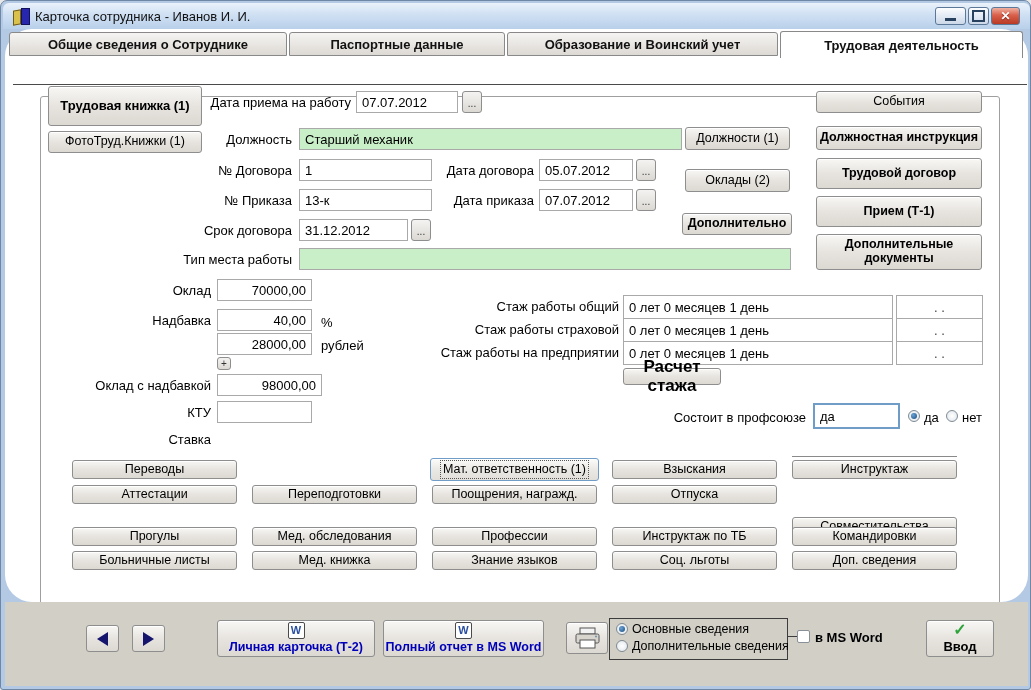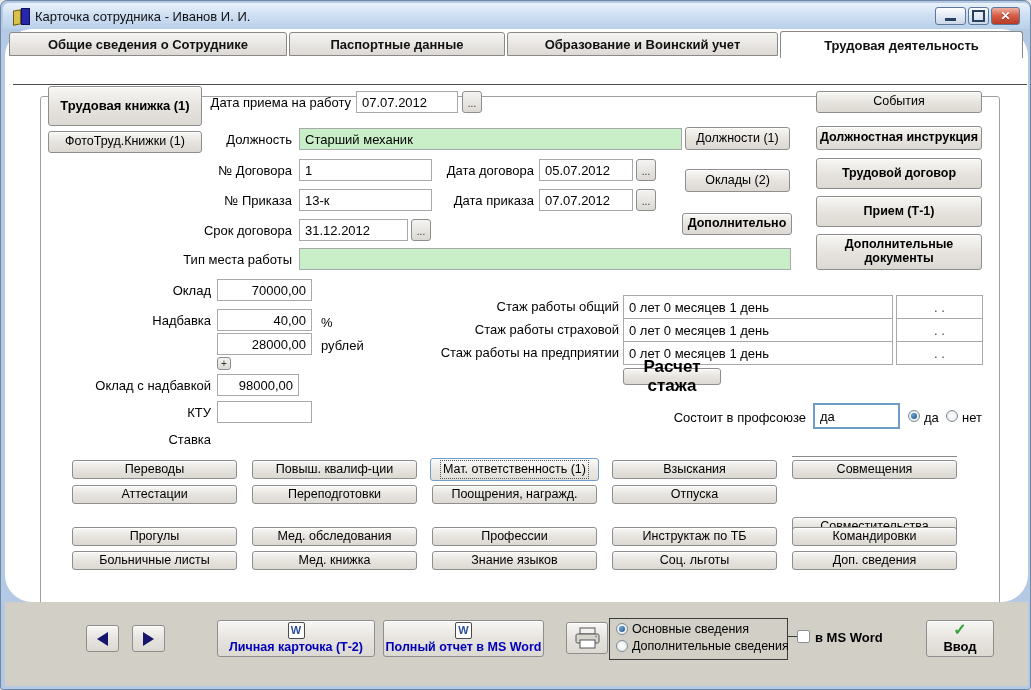--- a/index.html
+++ b/index.html
@@ -148,21 +148,21 @@
 
     <div class="lbl r" style="left:60px;top:254px;width:146px;">Оклад</div>
     <div class="fld num" style="left:212px;top:250px;width:95px;height:22px;">70000,00</div>
     <div class="lbl r" style="left:60px;top:284px;width:146px;">Надбавка</div>
     <div class="fld num" style="left:212px;top:280px;width:95px;height:22px;">40,00</div>
     <div class="lbl" style="left:316px;top:286px;">%</div>
     <div class="fld num" style="left:212px;top:304px;width:95px;height:22px;">28000,00</div>
     <div class="lbl" style="left:316px;top:309px;">рублей</div>
     <div class="dots" style="left:212px;top:328px;width:14px;height:13px;padding-bottom:1px;align-items:center;">+</div>
     <div class="lbl r" style="left:60px;top:349px;width:146px;">Оклад с надбавкой</div>
-    <div class="fld num" style="left:212px;top:345px;width:82px;height:22px;padding-left:28px;">98000,00</div>
+    <div class="fld num" style="left:212px;top:345px;width:105px;height:22px;padding-left:28px;">98000,00</div>
     <div class="lbl r" style="left:60px;top:376px;width:146px;">КТУ</div>
     <div class="fld" style="left:212px;top:372px;width:95px;height:22px;"></div>
     <div class="lbl r" style="left:60px;top:403px;width:146px;">Ставка</div>
 
     <div class="lbl r" style="left:400px;top:270px;width:214px;">Стаж работы общий</div>
     <div class="fld" style="left:618px;top:266px;width:270px;height:24px;">0 лет 0 месяцев 1 день</div>
     <div class="fld" style="left:891px;top:266px;width:87px;height:24px;justify-content:center;color:#444;">. .</div>
     <div class="lbl r" style="left:400px;top:293px;width:214px;">Стаж работы страховой</div>
     <div class="fld" style="left:618px;top:289px;width:270px;height:24px;">0 лет 0 месяцев 1 день</div>
     <div class="fld" style="left:891px;top:289px;width:87px;height:24px;justify-content:center;color:#444;">. .</div>
@@ -177,31 +177,28 @@
     <div class="fld fcs" style="left:808px;top:374px;width:87px;height:26px;">да</div>
     <div class="radio sel" style="left:903px;top:381px;"></div>
     <div class="rlbl" style="left:919px;top:381px;font-size:13px;">да</div>
     <div class="radio" style="left:941px;top:381px;"></div>
     <div class="rlbl" style="left:957px;top:381px;font-size:13px;">нет</div>
 
     <div class="sep-line" style="left:787px;top:427px;width:165px;"></div>
     <div class="btn" style="left:67px;top:431px;width:165px;height:19px;">
         <span class="t">Переводы</span>
       </div>
-    <div class="btn" style="left:247px;top:431px;width:165px;height:19px;">
-        <span class="t">Повыш. квалиф-ции</span>
-      </div>
     <div class="btn focus" style="left:425px;top:429px;width:169px;height:23px;">
         <span class="t">Мат. ответственность (1)</span>
       </div>
     <div class="btn" style="left:607px;top:431px;width:165px;height:19px;">
         <span class="t">Взыскания</span>
       </div>
     <div class="btn" style="left:787px;top:431px;width:165px;height:19px;">
-        <span class="t">Совмещения</span>
+        <span class="t">Инструктаж</span>
       </div>
 
     <div class="btn" style="left:67px;top:456px;width:165px;height:19px;">
         <span class="t">Аттестации</span>
       </div>
     <div class="btn" style="left:247px;top:456px;width:165px;height:19px;">
         <span class="t">Переподготовки</span>
       </div>
     <div class="btn" style="left:427px;top:456px;width:165px;height:19px;">
         <span class="t">Поощрения, награжд.</span>

